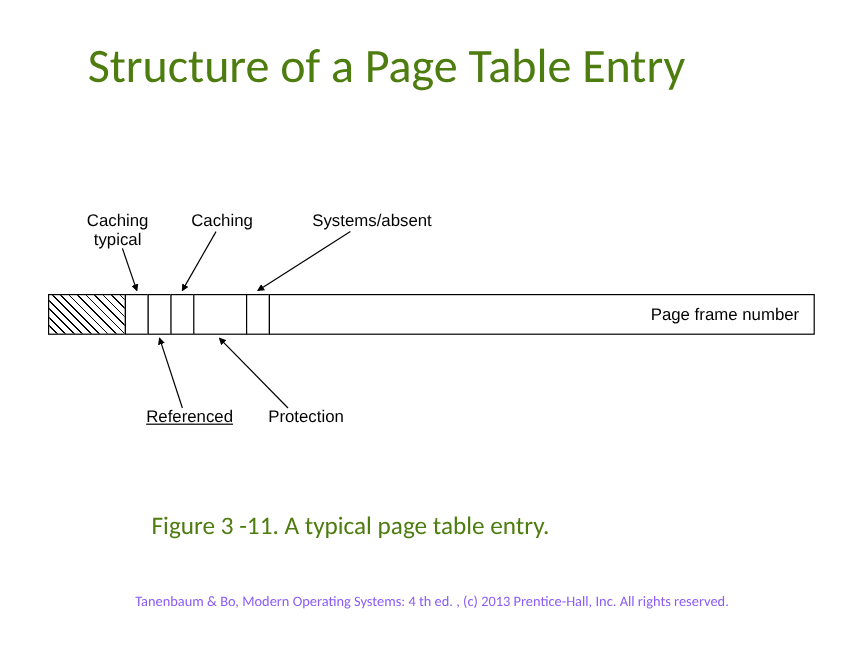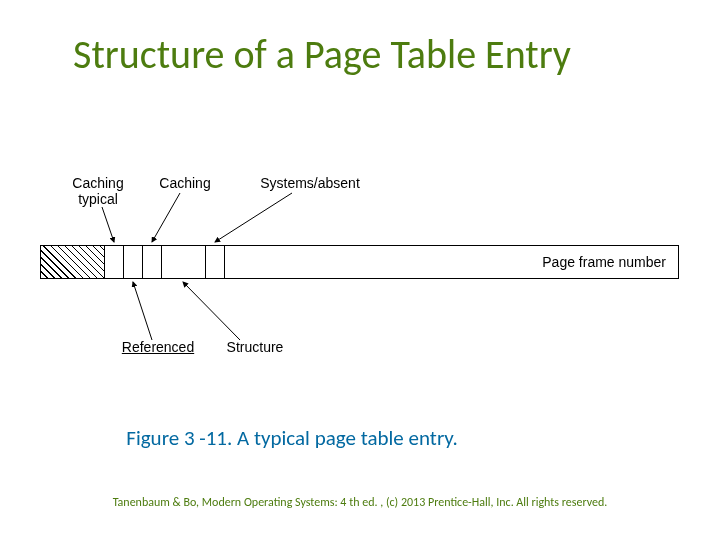--- a/index.html
+++ b/index.html
@@ -21,30 +21,30 @@
     color: #4d7c0f;
     font-weight: 400;
   }
   .caption {
     position: absolute;
     top: 425px;
     left: 0;
     width: 584px;
     text-align: center;
     font-size: 21px;
-    color: #0369a1;
+    color: #4d7c0f;
   }
   .footer {
     position: absolute;
     top: 495px;
     left: 0;
     width: 720px;
     text-align: center;
     font-size: 12px;
-    color: #4d7c0f;
+    color: #8b5cf6;
   }
   .diagram {
     position: absolute;
     top: 175px;
     left: 40px;
     width: 640px;
     height: 180px;
     font-family: Arial, Helvetica, sans-serif;
     font-size: 14px;
     color: #000;
@@ -120,21 +120,21 @@
   <div class="top-label" style="left:58px; line-height:1.15;">
     <div>
         <div>Caching</div>
         <div>typical</div>
       </div>
   </div>
   <div class="top-label" style="left:145px;">Caching</div>
   <div class="top-label" style="left:270px;">Systems/absent</div>
 
   <div class="bot-label" style="left:118px;text-decoration:underline;">Referenced</div>
-  <div class="bot-label" style="left:215px;">Structure</div>
+  <div class="bot-label" style="left:215px;">Protection</div>
 
   <svg class="arrows">
     <defs>
       <marker id="ah" markerWidth="6" markerHeight="6" refX="5" refY="3" orient="auto">
         <path d="M0,0 L6,3 L0,6 Z" fill="#000"></path>
       </marker>
     </defs>
 
     <line x1="62" y1="32" x2="74" y2="67" marker-end="url(#ah)"></line>
 

